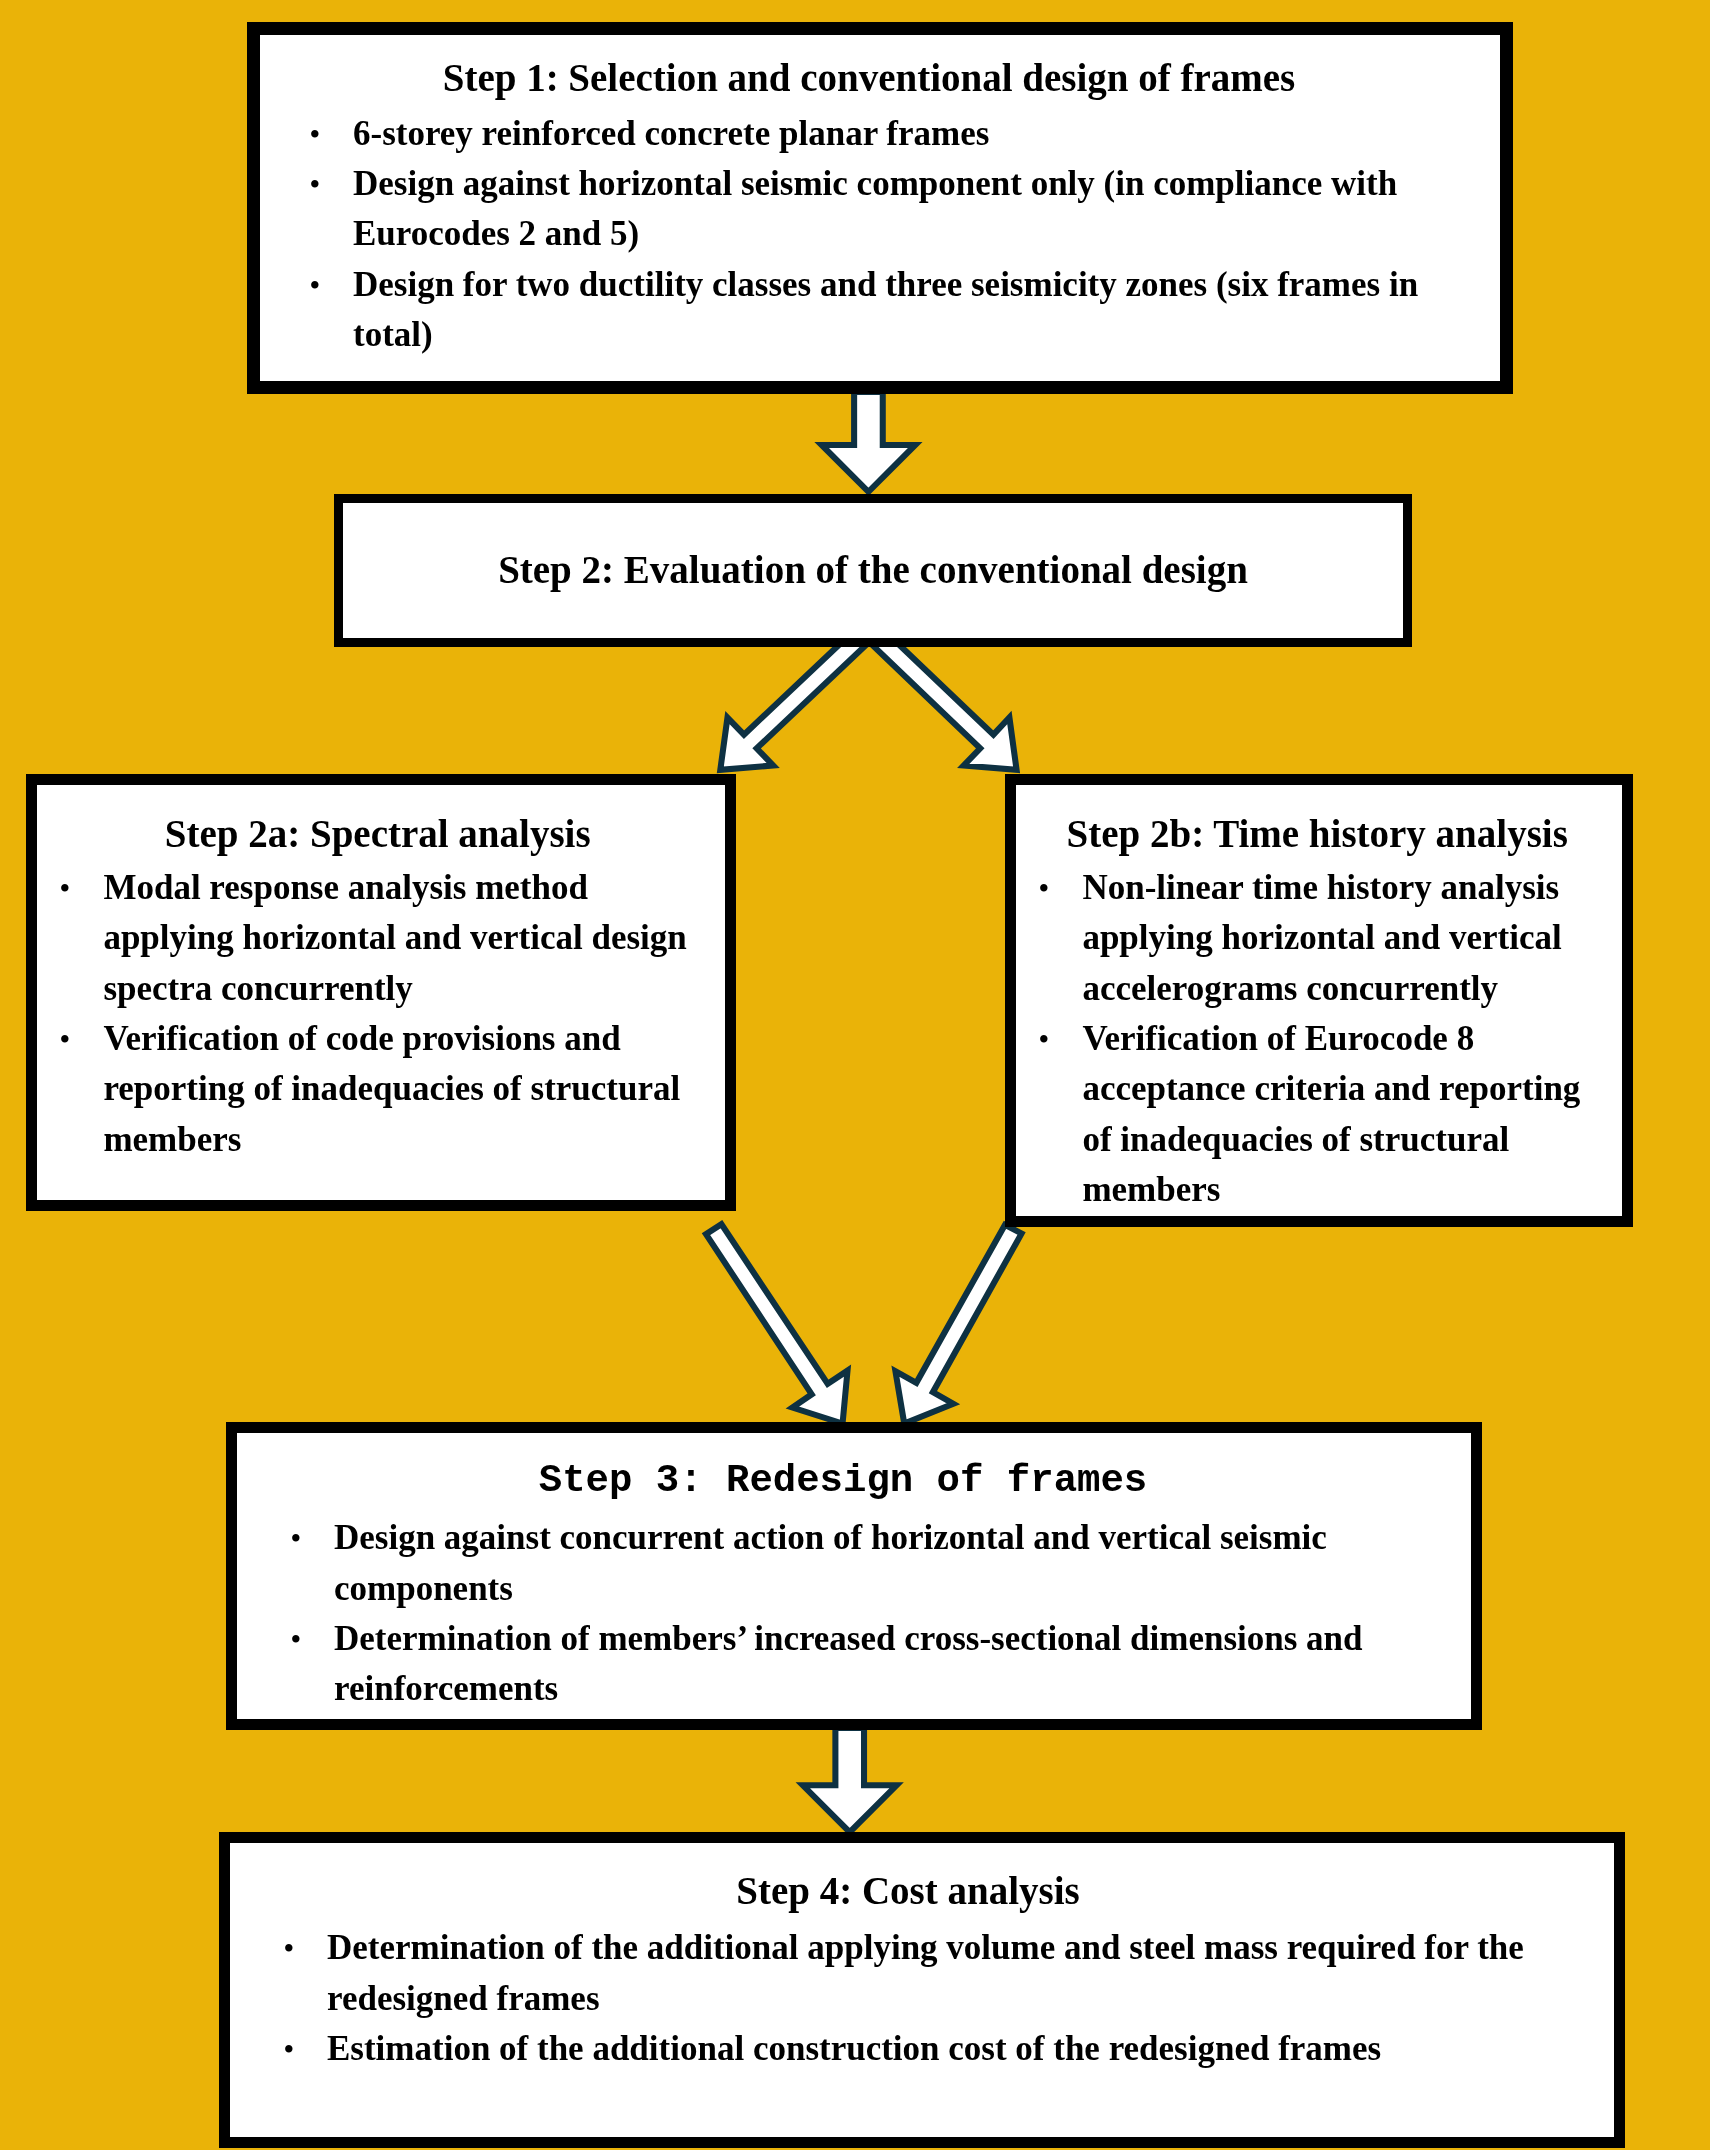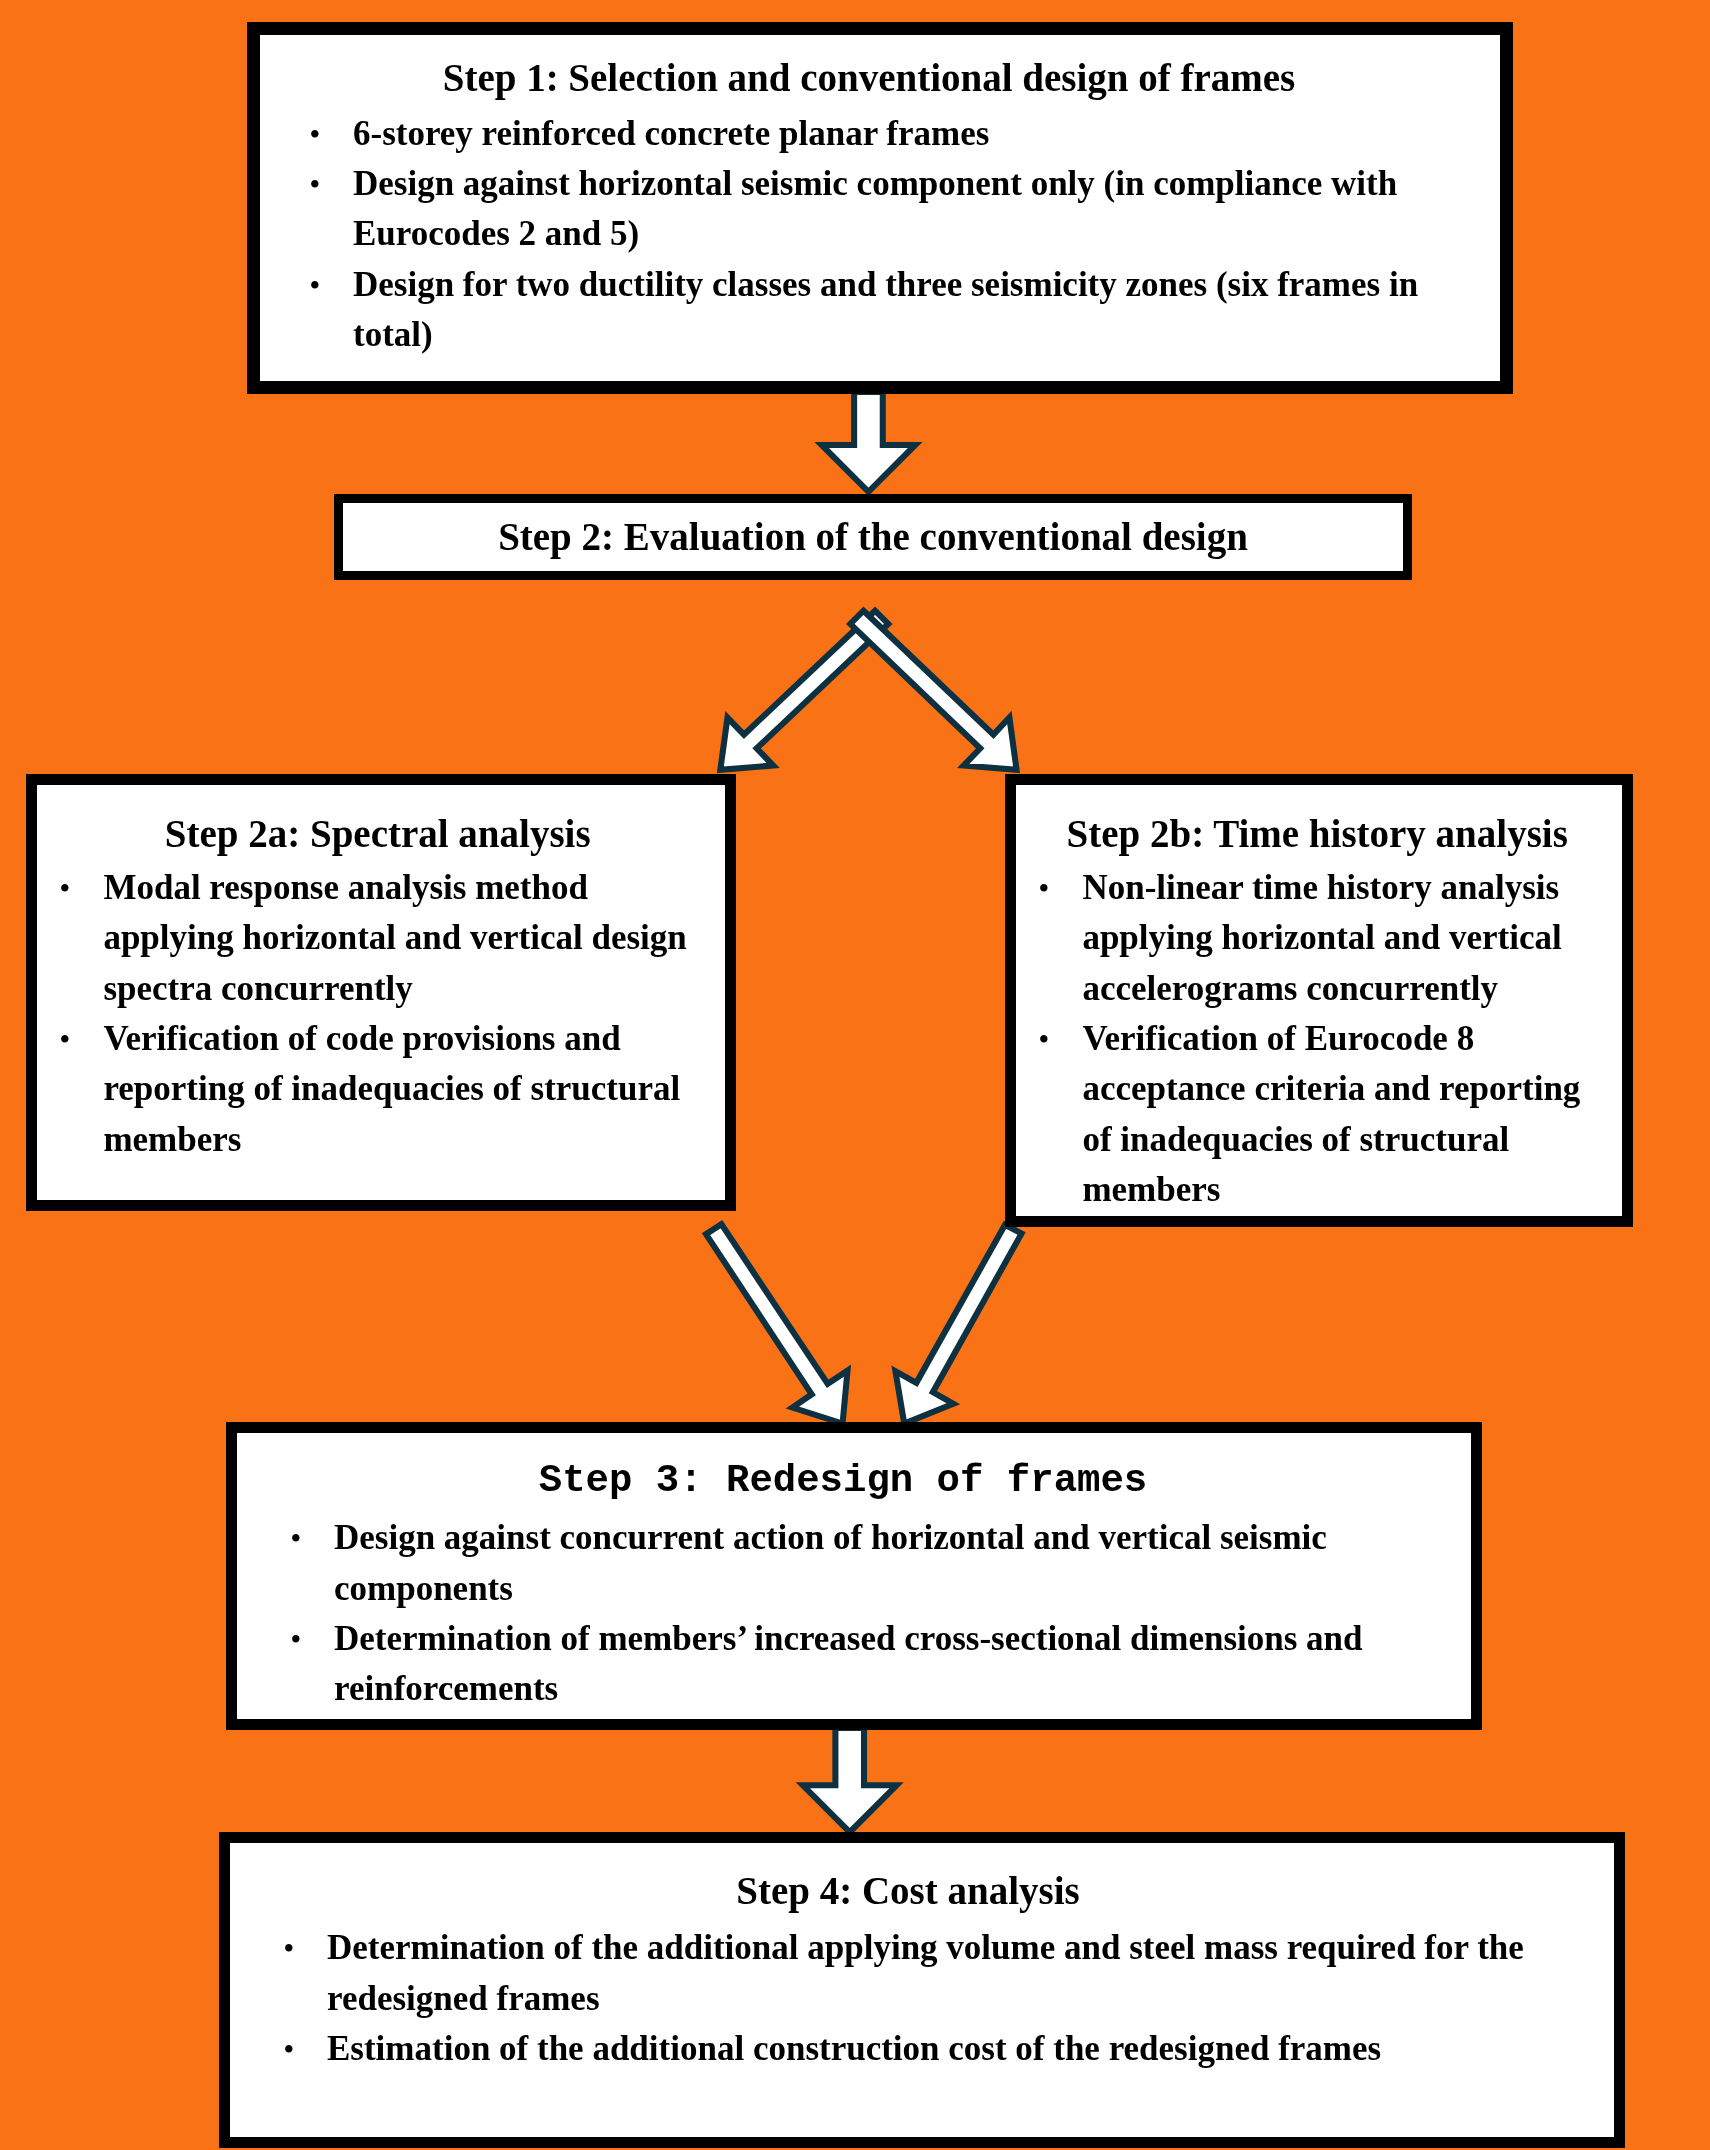--- a/index.html
+++ b/index.html
@@ -11,21 +11,21 @@
     width: 1711px;
     height: 2151px;
     font-family: "Liberation Serif", serif;
     font-weight: bold;
     color: #000000;
   }
   .canvas {
     position: relative;
     width: 1711px;
     height: 2151px;
-    background: #f97316;
+    background: #eab308;
     overflow: hidden;
   }
   svg.arrows-layer {
     position: absolute;
     left: 0; top: 0;
     width: 1711px;
     height: 2151px;
     pointer-events: none;
   }
   svg.arrows-layer path {
@@ -70,21 +70,21 @@
     left: 247px; top: 22px;
     width: 1266px; height: 372px;
     border-width: 13.2px;
     padding: 16.5px 72px 0 50px;
   }
   #box-step1 h2 { margin-bottom: 4.4px; }
 
   
   #box-step2 {
     left: 334px; top: 494px;
-    width: 1078px; height: 86px;
+    width: 1078px; height: 153px;
     border-width: 9.4px;
     display: flex;
     align-items: center;
     justify-content: center;
     padding: 0 11px;
   }
 
   
   #box-step2a {
     left: 26px; top: 774px;

